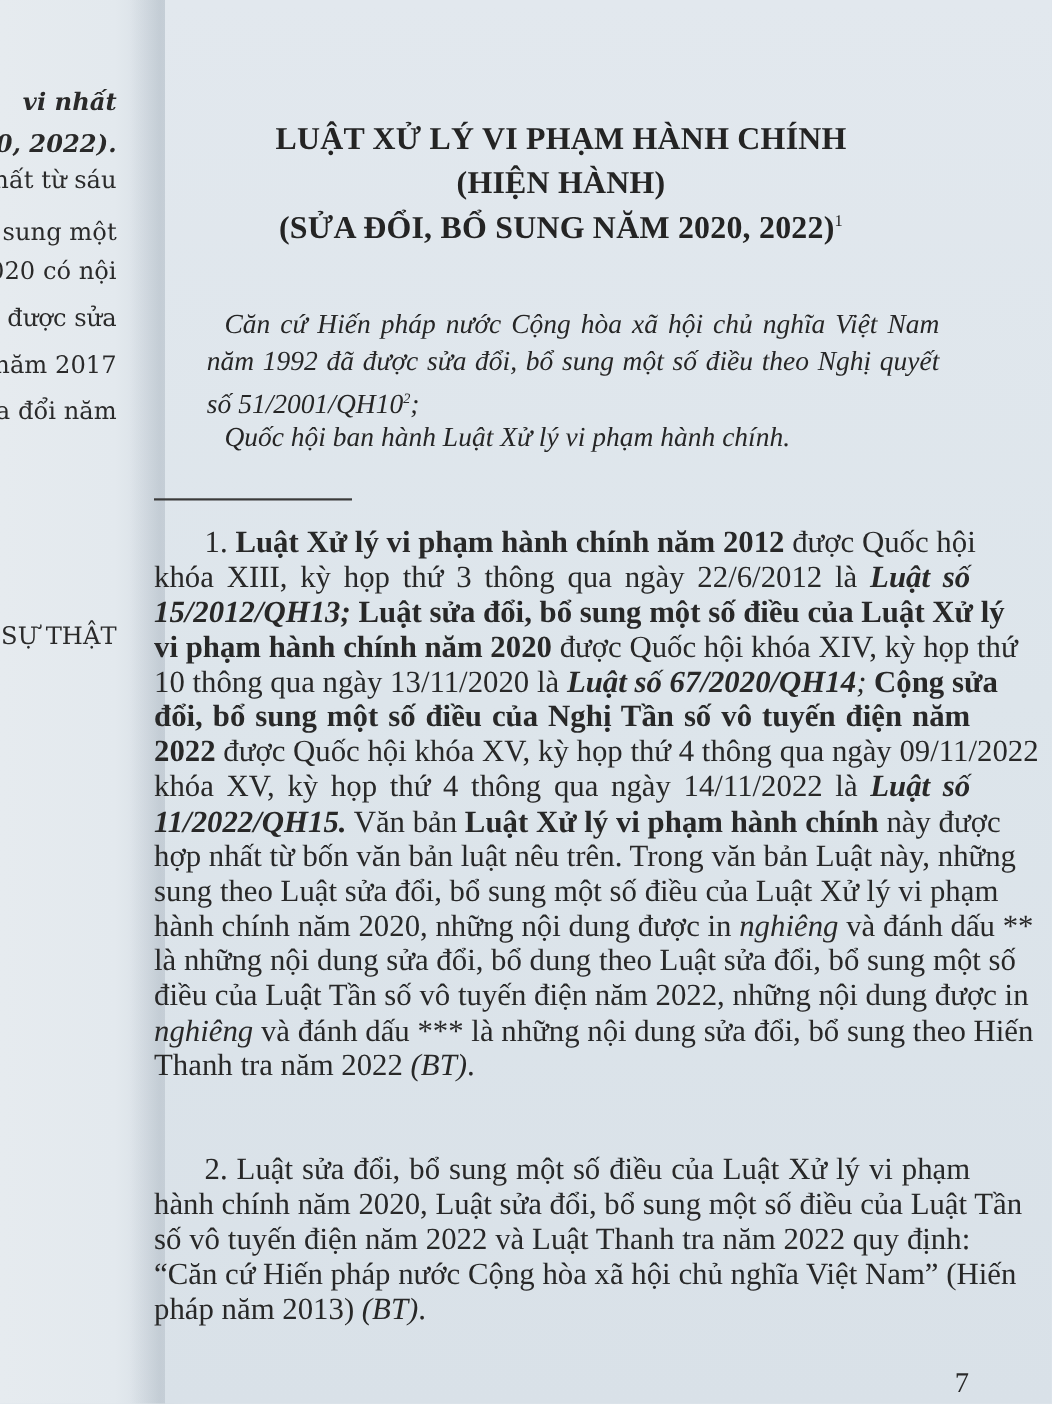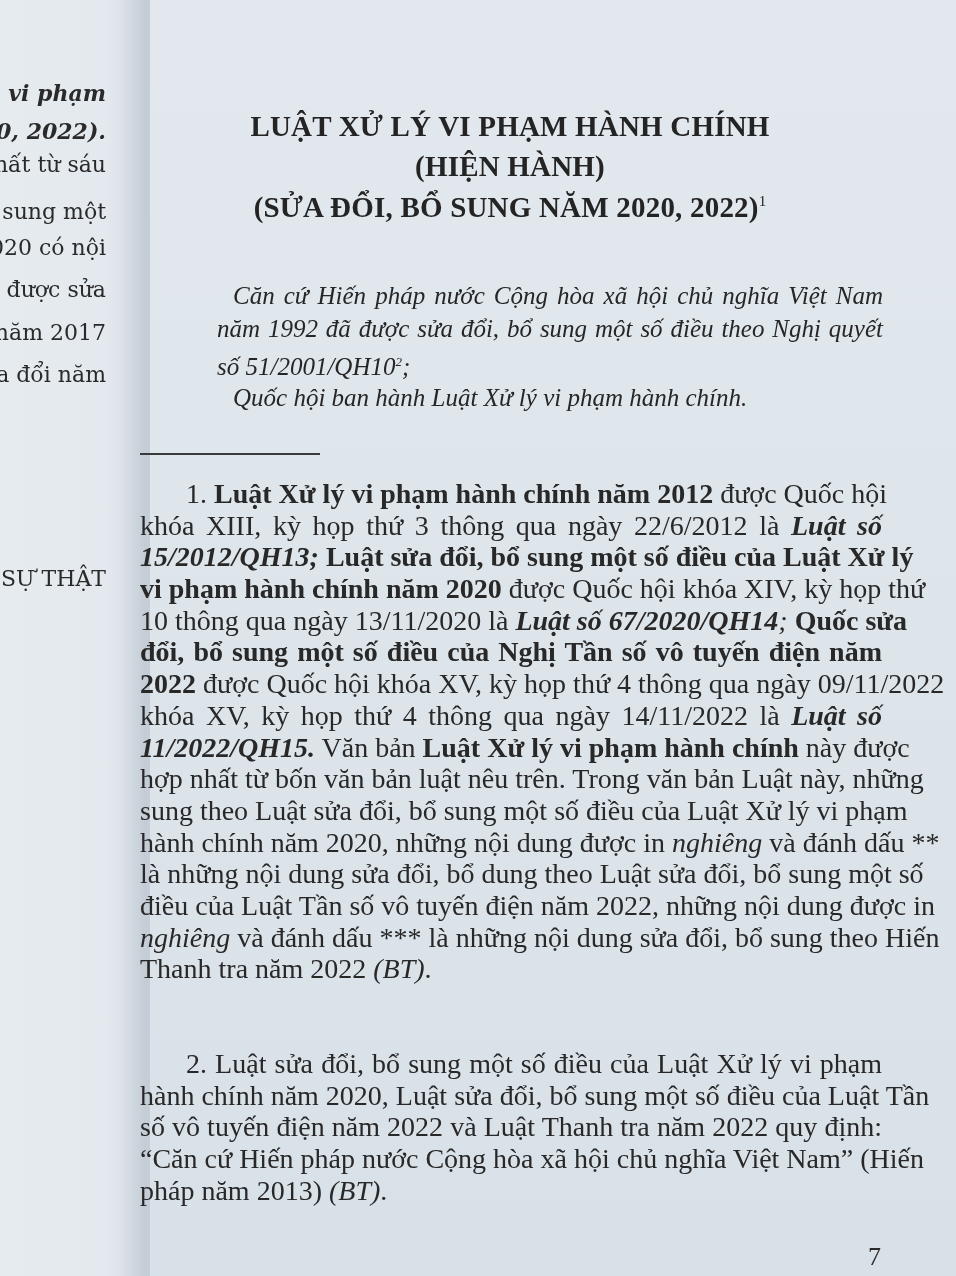--- a/index.html
+++ b/index.html
@@ -30,21 +30,20 @@
     position:absolute; left:170px; width:680px; text-align:center;
     font-family:"Liberation Serif", serif; font-weight:bold;
     font-size:29px; color:#242424; letter-spacing:0.2px;
   }
   .title sup { font-size:15px; font-weight:normal; }
   .preamble {
     position:absolute; left:188px; width:666px;
     font-family:"Liberation Serif", serif; font-style:italic;
     font-size:25px; line-height:33px; color:#262626;
     text-align:justify;
-    margin-left:29px;
   }
   .preamble sup { font-size:13px; }
   .rule {
     position:absolute; left:140px; top:453px; width:180px; height:2px;
     background:#3a3a3a;
   }
   .footnote {
     position:absolute; left:140px; width:742px;
     font-family:"Liberation Serif", serif;
     font-size:28px; line-height:31.7px; color:#282828;
@@ -59,21 +58,21 @@
   .bi { font-weight:bold; font-style:italic;margin-top:24px; }
   .page-number {
     position:absolute; left:868px; top:1242px; font-size:26px;
     font-family:"Liberation Serif", serif; color:#2a2a2a;
   }
 </style>
 </head>
 <body>
 
 <div class="left-page">
-  <div class="left-line" style="top:80px;font-weight:bold;font-style:italic">vi phạm</div>
+  <div class="left-line" style="top:80px;font-weight:bold;font-style:italic">vi nhất</div>
   <div class="left-line" style="top:118px;font-weight:bold;font-style:italic">2020, 2022).</div>
   <div class="left-line" style="top:152px">nhất từ sáu</div>
   <div class="left-line" style="top:199px">bổ sung một</div>
   <div class="left-line" style="top:235px">2020 có nội</div>
   <div class="left-line" style="top:277px">đã được sửa</div>
   <div class="left-line" style="top:320px">năm 2017</div>
   <div class="left-line" style="top:362px">sửa đổi năm</div>
   <div class="left-line" style="top:566px">SỰ THẬT</div>
 </div>
 <div class="gutter"></div>
@@ -93,21 +92,21 @@
   <span>Quốc hội ban hành Luật Xử lý vi phạm hành chính.</span>
 </div>
 
 <div class="rule"></div>
 
 <div class="footnote" style="top:478px">
   <span class="fn-line indent"><span>1. </span><span class="b">Luật Xử lý vi phạm hành chính năm 2012</span><span> được Quốc hội</span></span>
   <span class="fn-line"><span>khóa XIII, kỳ họp thứ 3 thông qua ngày 22/6/2012 là </span><span class="bi">Luật số</span></span>
   <span class="fn-line"><span class="bi">15/2012/QH13;</span><span class="b"> Luật sửa đổi, bổ sung một số điều của Luật Xử lý</span></span>
   <span class="fn-line"><span class="b">vi phạm hành chính năm 2020</span><span> được Quốc hội khóa XIV, kỳ họp thứ</span></span>
-  <span class="fn-line"><span>10 thông qua ngày 13/11/2020 là </span><span class="bi">Luật số 67/2020/QH14</span><span class="i">; </span><span class="b">Quốc sửa</span></span>
+  <span class="fn-line"><span>10 thông qua ngày 13/11/2020 là </span><span class="bi">Luật số 67/2020/QH14</span><span class="i">; </span><span class="b">Cộng sửa</span></span>
   <span class="fn-line b">đổi, bổ sung một số điều của Nghị Tần số vô tuyến điện năm</span>
   <span class="fn-line"><span class="b">2022</span><span> được Quốc hội khóa XV, kỳ họp thứ 4 thông qua ngày 09/11/2022</span></span>
   <span class="fn-line"><span>khóa XV, kỳ họp thứ 4 thông qua ngày 14/11/2022 là </span><span class="bi">Luật số</span></span>
   <span class="fn-line"><span class="bi">11/2022/QH15.</span><span> Văn bản </span><span class="b">Luật Xử lý vi phạm hành chính</span><span> này được</span></span>
   <span class="fn-line">hợp nhất từ bốn văn bản luật nêu trên. Trong văn bản Luật này, những</span>
   <span class="fn-line">sung theo Luật sửa đổi, bổ sung một số điều của Luật Xử lý vi phạm</span>
   <span class="fn-line"><span>hành chính năm 2020, những nội dung được in </span><span class="i">nghiêng</span><span> và đánh dấu **</span></span>
   <span class="fn-line">là những nội dung sửa đổi, bổ dung theo Luật sửa đổi, bổ sung một số</span>
   <span class="fn-line">điều của Luật Tần số vô tuyến điện năm 2022, những nội dung được in</span>
   <span class="fn-line"><span class="i">nghiêng</span><span> và đánh dấu *** là những nội dung sửa đổi, bổ sung theo Hiến</span></span>

